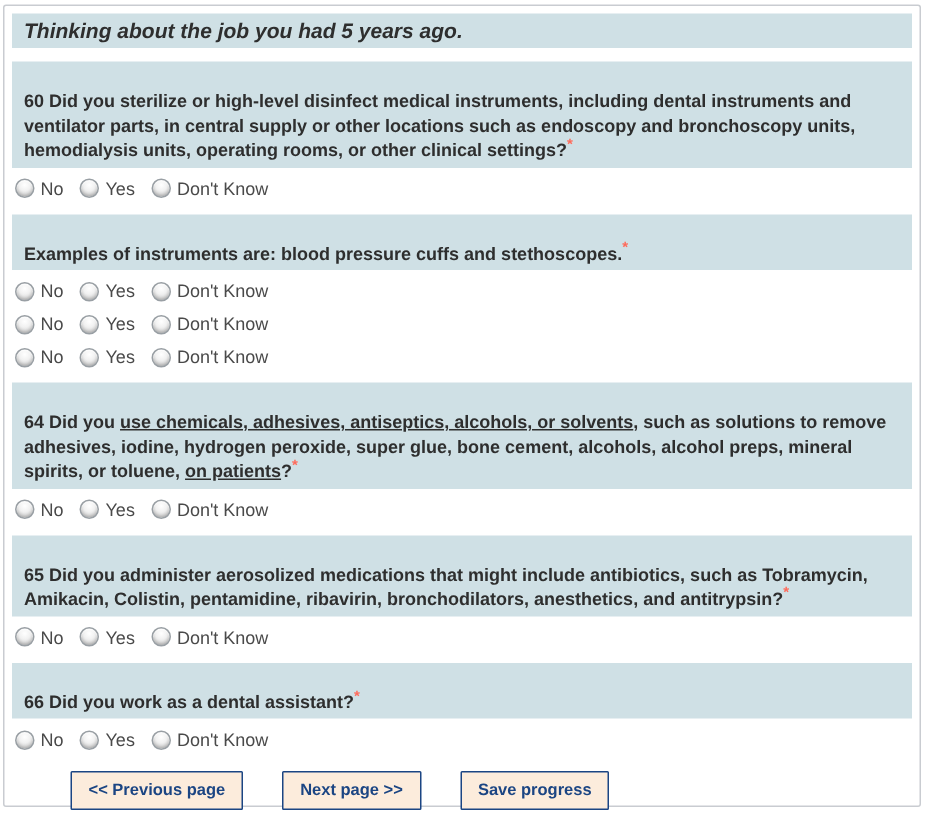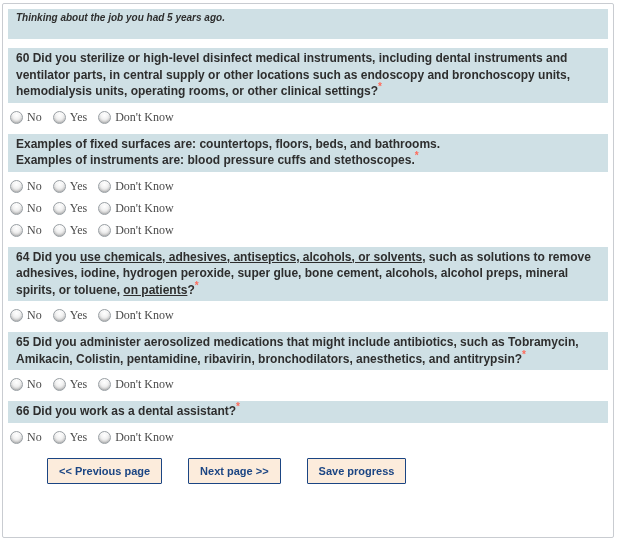--- a/index.html
+++ b/index.html
@@ -19,48 +19,47 @@
     height: 535px;
     box-sizing: border-box;
     border: 1px solid var(--frame-border, #c9ccd1);
     border-radius: 2px;
     background: #ffffff;
     padding: 5px 4px;
   }
   .header-bar {
     background: var(--question-bg, #cfe0e5);
     margin: 0 1px;
-    padding: 3px 8px 16px;
-    font-size: 10px;
+    padding: 3px 8px 4px;
+    font-size: 14px;
     font-weight: bold;
     font-style: italic;
     color: var(--question-text, #1f1f1f);
   }
   .q-box {
     background: var(--question-bg, #cfe0e5);
     margin: 9px 1px 0;
-    padding: 2px 8px 3px;
+    padding: 18px 8px 3px;
     font-size: 12px;
     font-weight: bold;
     line-height: 16.5px;
     color: var(--question-text, #2e2e2e);
   }
   .q-line .u { text-decoration: underline; }
   sup.req {
     color: var(--required-mark, #ff6a5a);
     font-size: 10px;
     line-height: 0;
   }
   .radio-row {
     display: flex;
-    align-items: flex-end;
+    align-items: center;
     gap: 11px;
     margin: 6px 0 0 3px;
     height: 16px;
-    font-family: Liberation Serif, serif;
   }
   .opt {
     display: inline-flex;
     align-items: center;
     gap: 4px;
     font-size: 12px;
     color: #4a4a4a;
     cursor: pointer;
   }
   .radio {
@@ -114,21 +113,20 @@
           </label>
           <label class="opt">
             <span class="radio"></span>
             <span>Don't Know</span>
           </label>
         </div>
   </div>
 
   <div class="q-block">
     <div class="q-box">
-          <div class="q-line"><span>Examples of fixed surfaces are: countertops, floors, beds, and bathrooms.</span></div>
           <div class="q-line"><span>Examples of instruments are: blood pressure cuffs and stethoscopes.</span><sup class="req">*</sup></div>
         </div>
     <div class="radio-row">
           <label class="opt">
             <span class="radio"></span>
             <span>No</span>
           </label>
           <label class="opt">
             <span class="radio"></span>
             <span>Yes</span>

